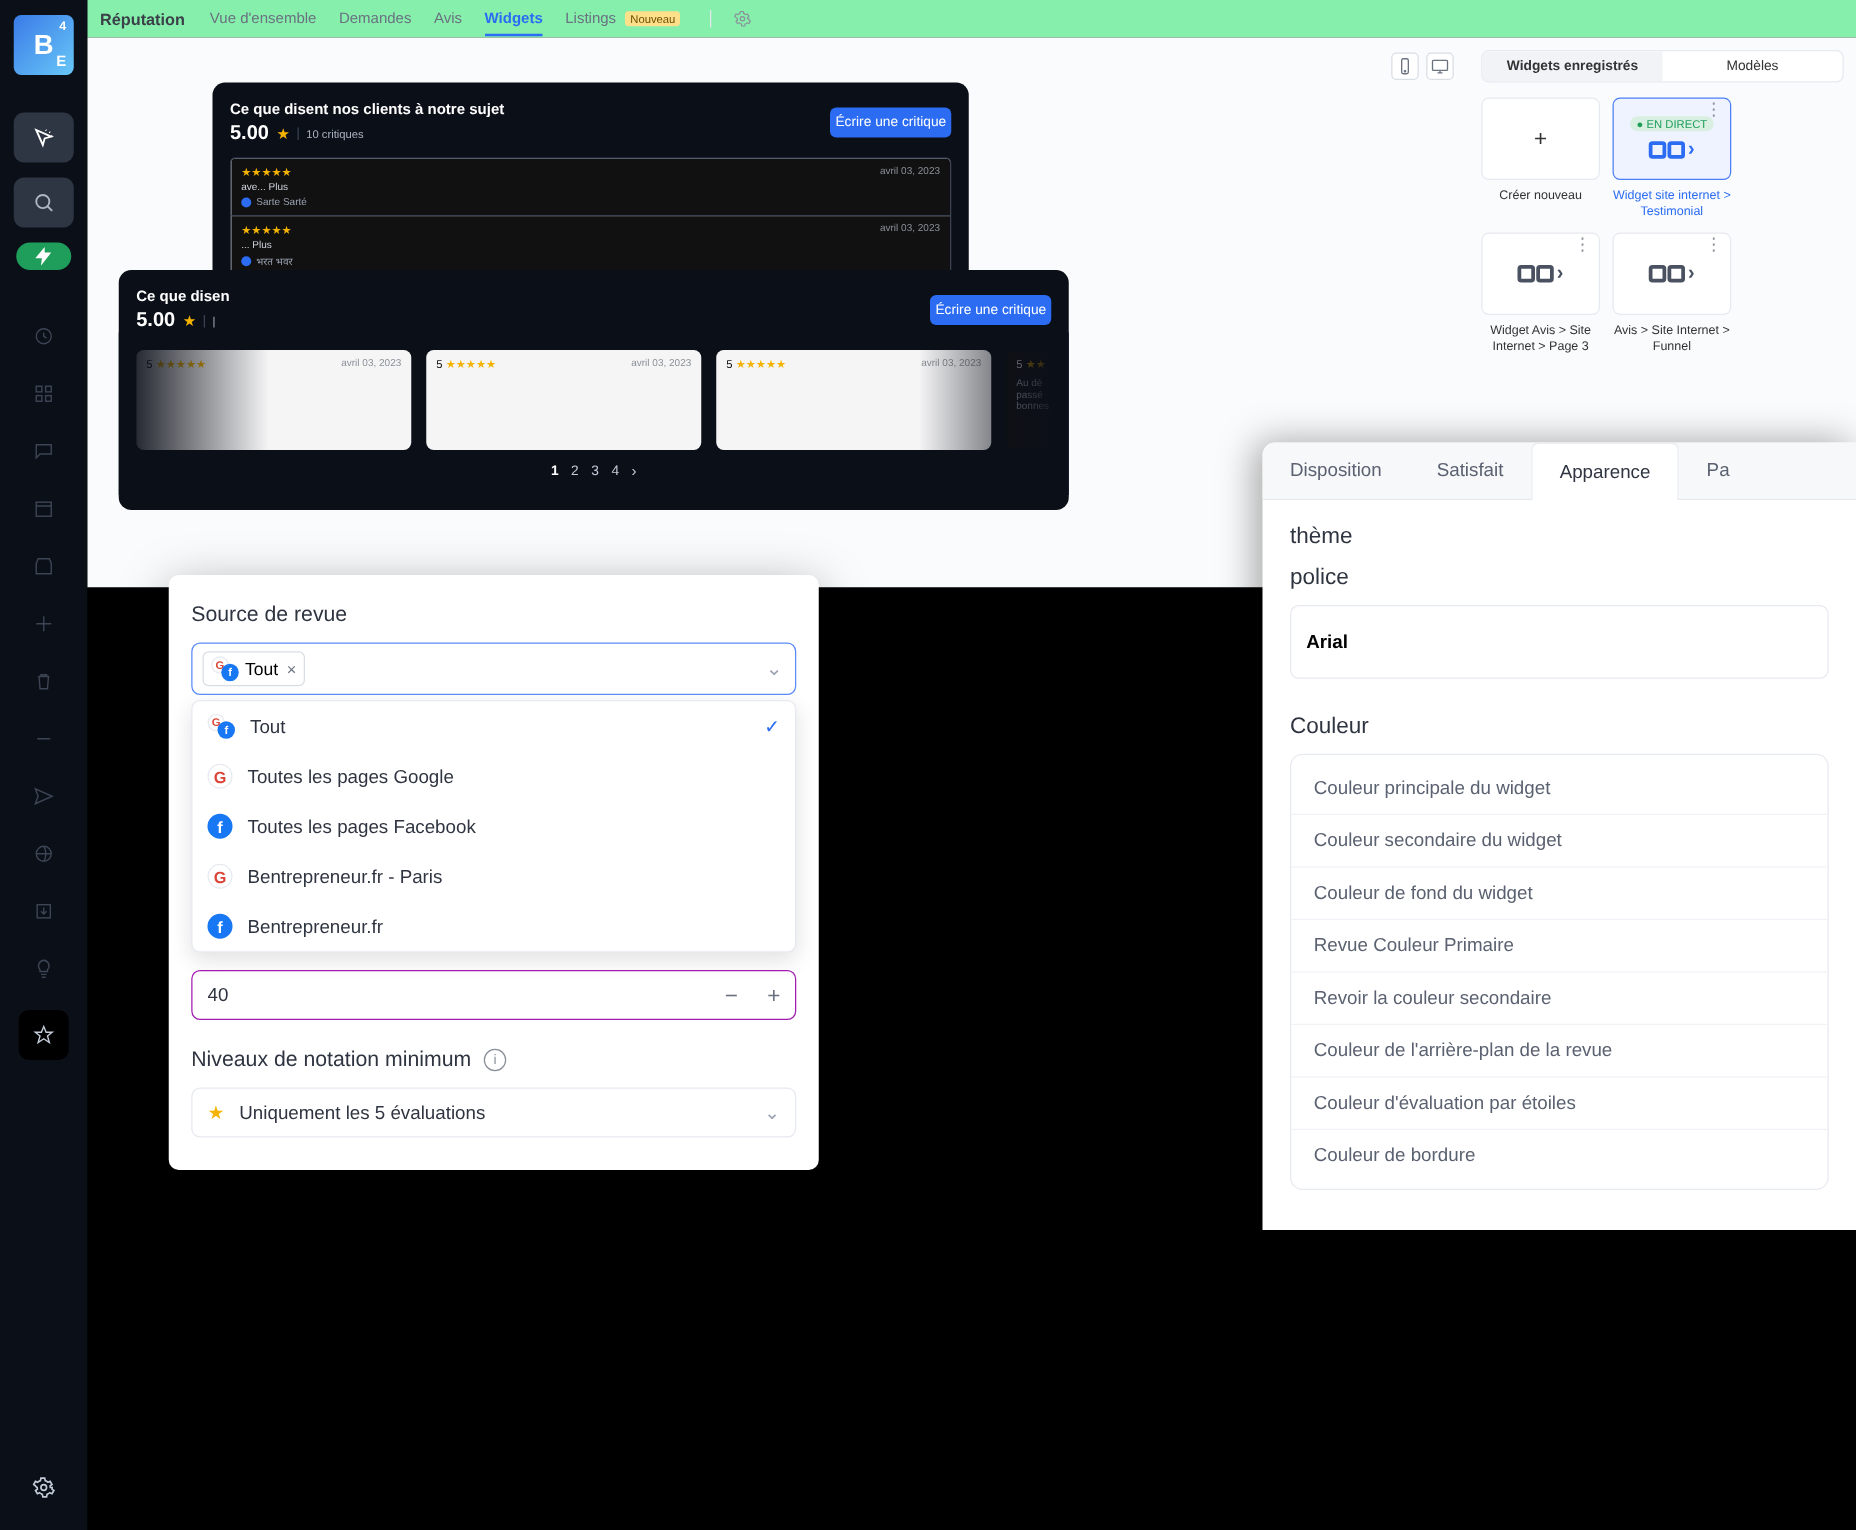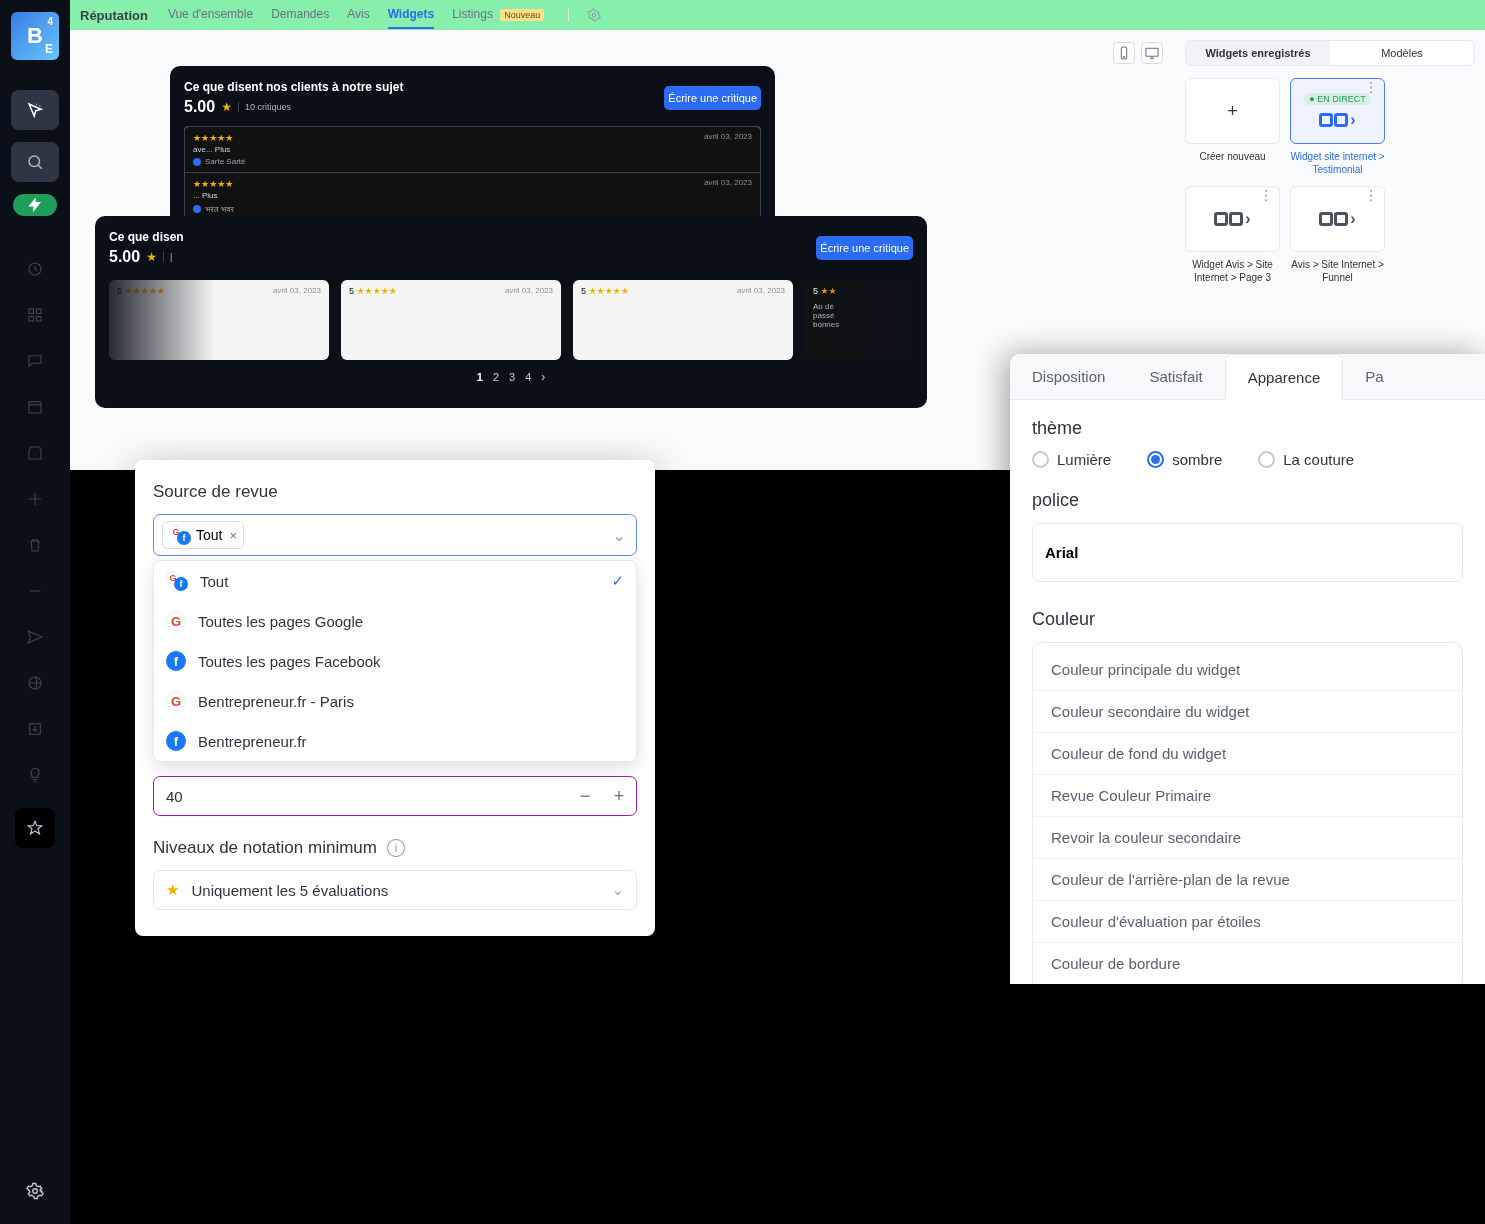--- a/index.html
+++ b/index.html
@@ -50,21 +50,21 @@
 .wcard .lbl { font-size:10px; text-align:center; margin-top:6px; color:#333; line-height:1.3; }
 .wcard .lbl.blue { color:#2b6cf3; }
 .oo-icon { display:flex; align-items:center; gap:1px; }
 .oo-icon span.o { width:14px; height:14px; border:3px solid currentColor; border-radius:3px; display:inline-block; }
 .oo-icon span.ch { font-weight:900; font-size:16px; margin-left:1px; }
 
 
 .preview-area { position:absolute; left:95px; top:36px; width:780px; }
 .darkcard { background:#0b0f18; border-radius:10px; color:#fff; padding:14px 14px 18px; position:relative; }
 .dc1 { position:absolute; top:30px; left:75px; width:605px; z-index:2; }
-.dc2 { position:absolute; top:180px; left:0px; width:832px; z-index:3; padding-bottom:24px; }
+.dc2 { position:absolute; top:180px; left:0px; width:760px; z-index:3; padding-bottom:24px; }
 .dc-head { display:flex; align-items:center; justify-content:space-between; font-size:12px; }
 .dc-title { font-weight:600; }
 .dc-score { display:flex; align-items:center; gap:6px; margin-top:4px; }
 .dc-score .num { font-size:16px; font-weight:700; }
 .dc-score .star { color:#f5b301; }
 .dc-score .sub { font-size:9px; color:#aab1c0; border-left:1px solid #3a4152; padding-left:6px; }
 .btn-blue { background:#2b6cf3; color:#fff; border:none; border-radius:5px; padding:6px 4px; font-size:11px; }
 .rev-list { margin-top:10px; border:1px solid #3a4152; border-radius:4px; overflow:hidden; background:#fff; color:#111; font-size:9px; max-height:150px; overflow-y:auto; }
 .rev-row { border-bottom:1px solid #3a4152; padding:6px 8px; background:#111; color:#fff; position:relative;}
 .rev-row .stars { color:#f5b301; font-size:9px; }
@@ -437,34 +437,20 @@
 
 <div class="panel-app">
   <div class="app-tabs">
     <div>Disposition</div>
     <div>Satisfait</div>
     <div class="sel">Apparence</div>
     <div>Pa</div>
   </div>
   <div class="app-body">
     <h4>thème</h4>
-    <div class="radios">
-      <div class="radio">
-          <span class="r"></span>
-          <span>Lumière</span>
-        </div>
-      <div class="radio sel">
-          <span class="r"></span>
-          <span>sombre</span>
-        </div>
-      <div class="radio">
-          <span class="r"></span>
-          <span>La couture</span>
-        </div>
-    </div>
     <h4>police</h4>
     <input class="font-inp" value="Arial" style="">
     <h4>Couleur</h4>
     <div class="color-list">
       <div class="row">Couleur principale du widget</div>
       <div class="row">Couleur secondaire du widget</div>
       <div class="row">Couleur de fond du widget</div>
       <div class="row">Revue Couleur Primaire</div>
       <div class="row">Revoir la couleur secondaire</div>
       <div class="row">Couleur de l'arrière-plan de la revue</div>

